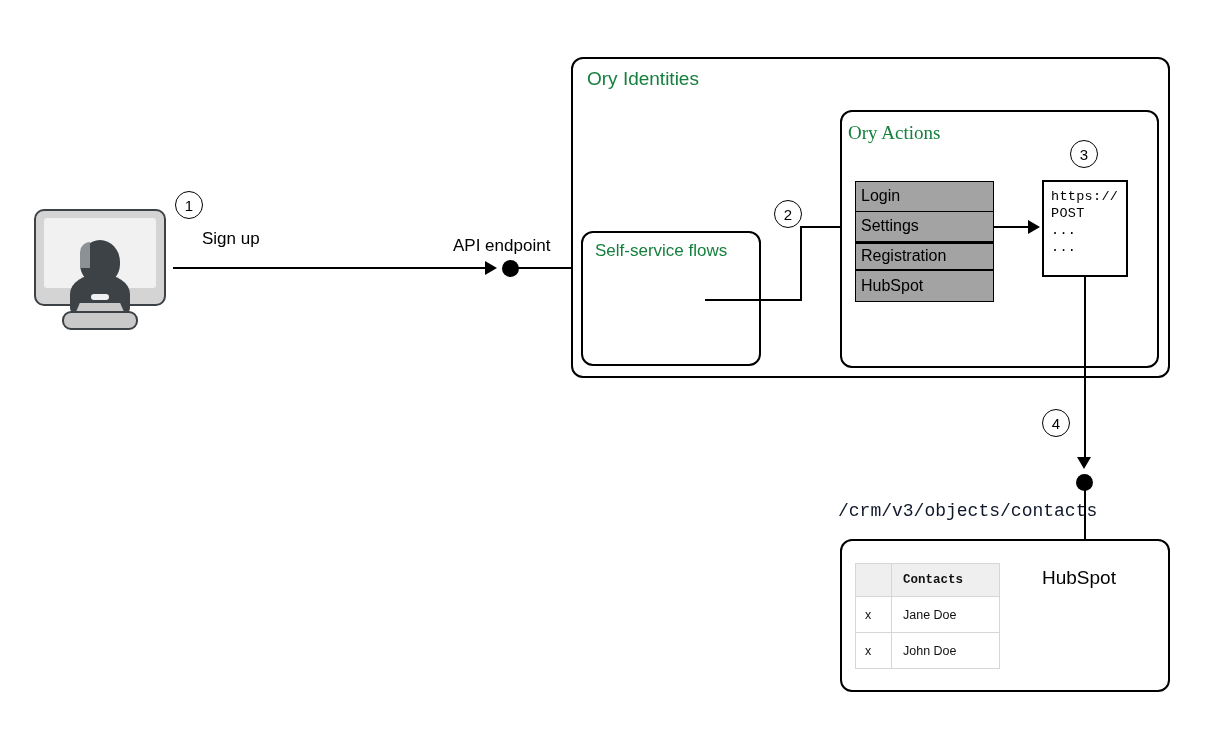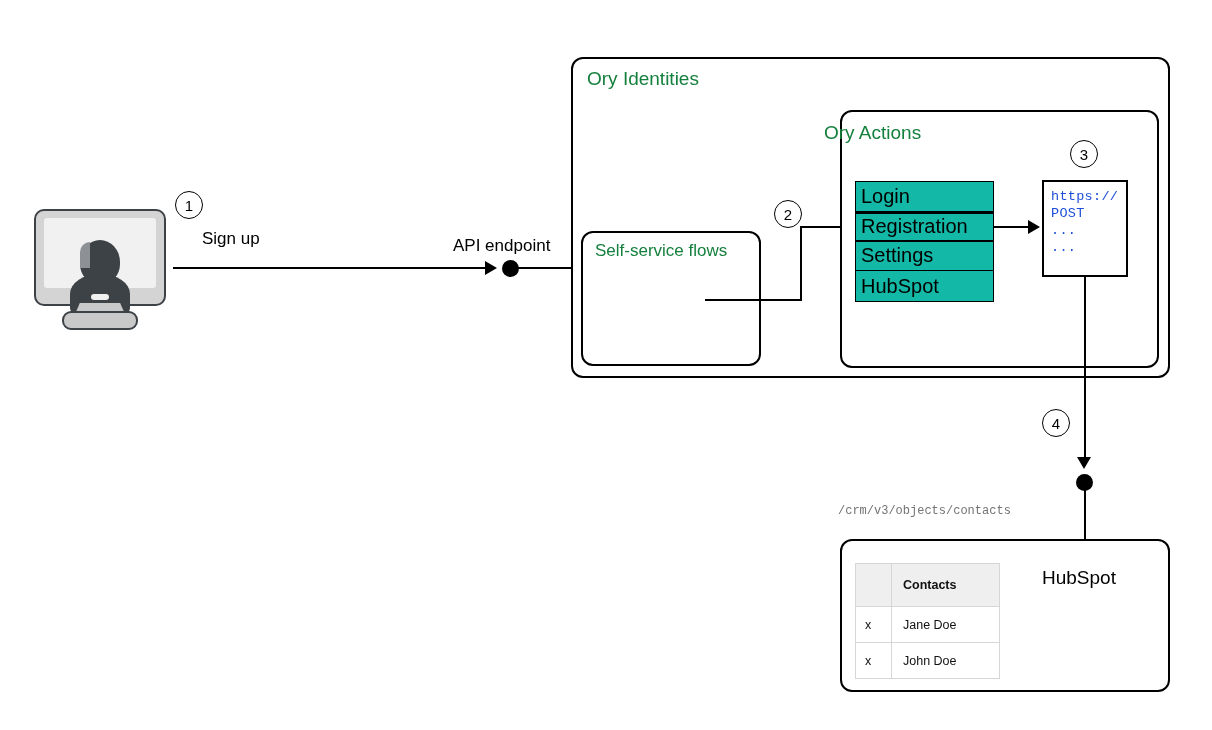--- a/index.html
+++ b/index.html
@@ -164,46 +164,46 @@
   .label {
     position: absolute;
     font-size: 17px;
     line-height: 20px;
     white-space: nowrap;
     color: #000;
   }
   .mono-label {
     position: absolute;
     font-family: "Liberation Mono", "DejaVu Sans Mono", monospace;
-    font-size: 12px;
+    font-size: 18px;
     line-height: 18px;
     white-space: nowrap;
-    color: #737373;
+    color: #0f172a;
   }
 
   
   .actions-list {
     position: absolute;
     left: 855px;
     top: 181px;
     width: 139px;
     box-sizing: border-box;
     border: 1.6px solid #000;
     background: #fff;
   }
   .action-row {
     height: 29.8px;
     display: flex;
     align-items: center;
     padding-left: 5px;
-    font-size: 20px;
+    font-size: 16px;
     color: #000;
     box-sizing: border-box;
     border-bottom: 1.6px solid #000;
-    background: #14b8a6;
+    background: #a3a3a3;
   }
   .action-row:last-child { border-bottom: none; }
   .action-row.highlight {
     border-top: 2.6px solid #000;
     border-bottom: 2.6px solid #000;
   }
 
   
   .code-box {
     position: absolute;
@@ -211,21 +211,21 @@
     top: 180px;
     width: 86px;
     height: 97px;
     border: 2.5px solid #000;
     background: #fff;
     box-sizing: border-box;
     padding: 6px 0 0 7px;
     font-family: "Liberation Mono", "DejaVu Sans Mono", monospace;
     font-size: 13.5px;
     line-height: 17px;
-    color: #1d4ed8;
+    color: #000000;
     letter-spacing: 0.3px;
   }
 
   
   .hub-table {
     position: absolute;
     left: 855px;
     top: 563px;
     border-collapse: collapse;
     background: #fff;
@@ -234,22 +234,23 @@
   }
   .hub-table td, .hub-table th {
     border: 1px solid #d6d6d6;
     padding: 0;
     box-sizing: border-box;
     text-align: left;
     font-weight: normal;
   }
   .hub-table thead td, .hub-table thead th {
     background: #efefef;
-    height: 43px;
+    height: 33px;
     font-weight: bold;
+    font-family: Liberation Mono, monospace;
   }
   .hub-table tbody td { height: 36px; background: #fff; }
   .col-x { width: 36px; padding-left: 9px !important; }
   .col-name { width: 108px; padding-left: 11px !important; }
   .hub-title {
     position: absolute;
     left: 1042px;
     top: 566px;
     font-size: 19px;
     line-height: 24px;
@@ -292,26 +293,26 @@
   <div class="box-title abs" style="left:595px; top:240px; font-size:17px;">Self-service flows</div>
 
   <div class="hline" style="left:705px; top:299px; width:97px;"></div>
   <div class="vline" style="left:800px; top:226px; height:75px;"></div>
   <div class="hline" style="left:800px; top:226px; width:45px;"></div>
   <div class="arrow-right" style="left:843px; top:220px;"></div>
 
   <div class="step-circle" style="left:774px; top:200px;">2</div>
 
   <div class="container-box abs" style="left:840px; top:110px; width:319px; height:258px;"></div>
-  <div class="box-title abs" style="left:824px; top:122px;">Ory Actions</div>
+  <div class="box-title abs" style="left:848px; top:122px;font-family:Liberation Serif, serif;">Ory Actions</div>
 
   <div class="actions-list">
     <div class="action-row">Login</div>
+    <div class="action-row">Settings</div>
     <div class="action-row highlight">Registration</div>
-    <div class="action-row">Settings</div>
     <div class="action-row">HubSpot</div>
   </div>
 
   <div class="hline" style="left:994px; top:226px; width:36px;"></div>
   <div class="arrow-right" style="left:1028px; top:220px;"></div>
 
   <div class="step-circle" style="left:1070px; top:140px;">3</div>
 
   <div class="code-box">
     <div>https://</div>

